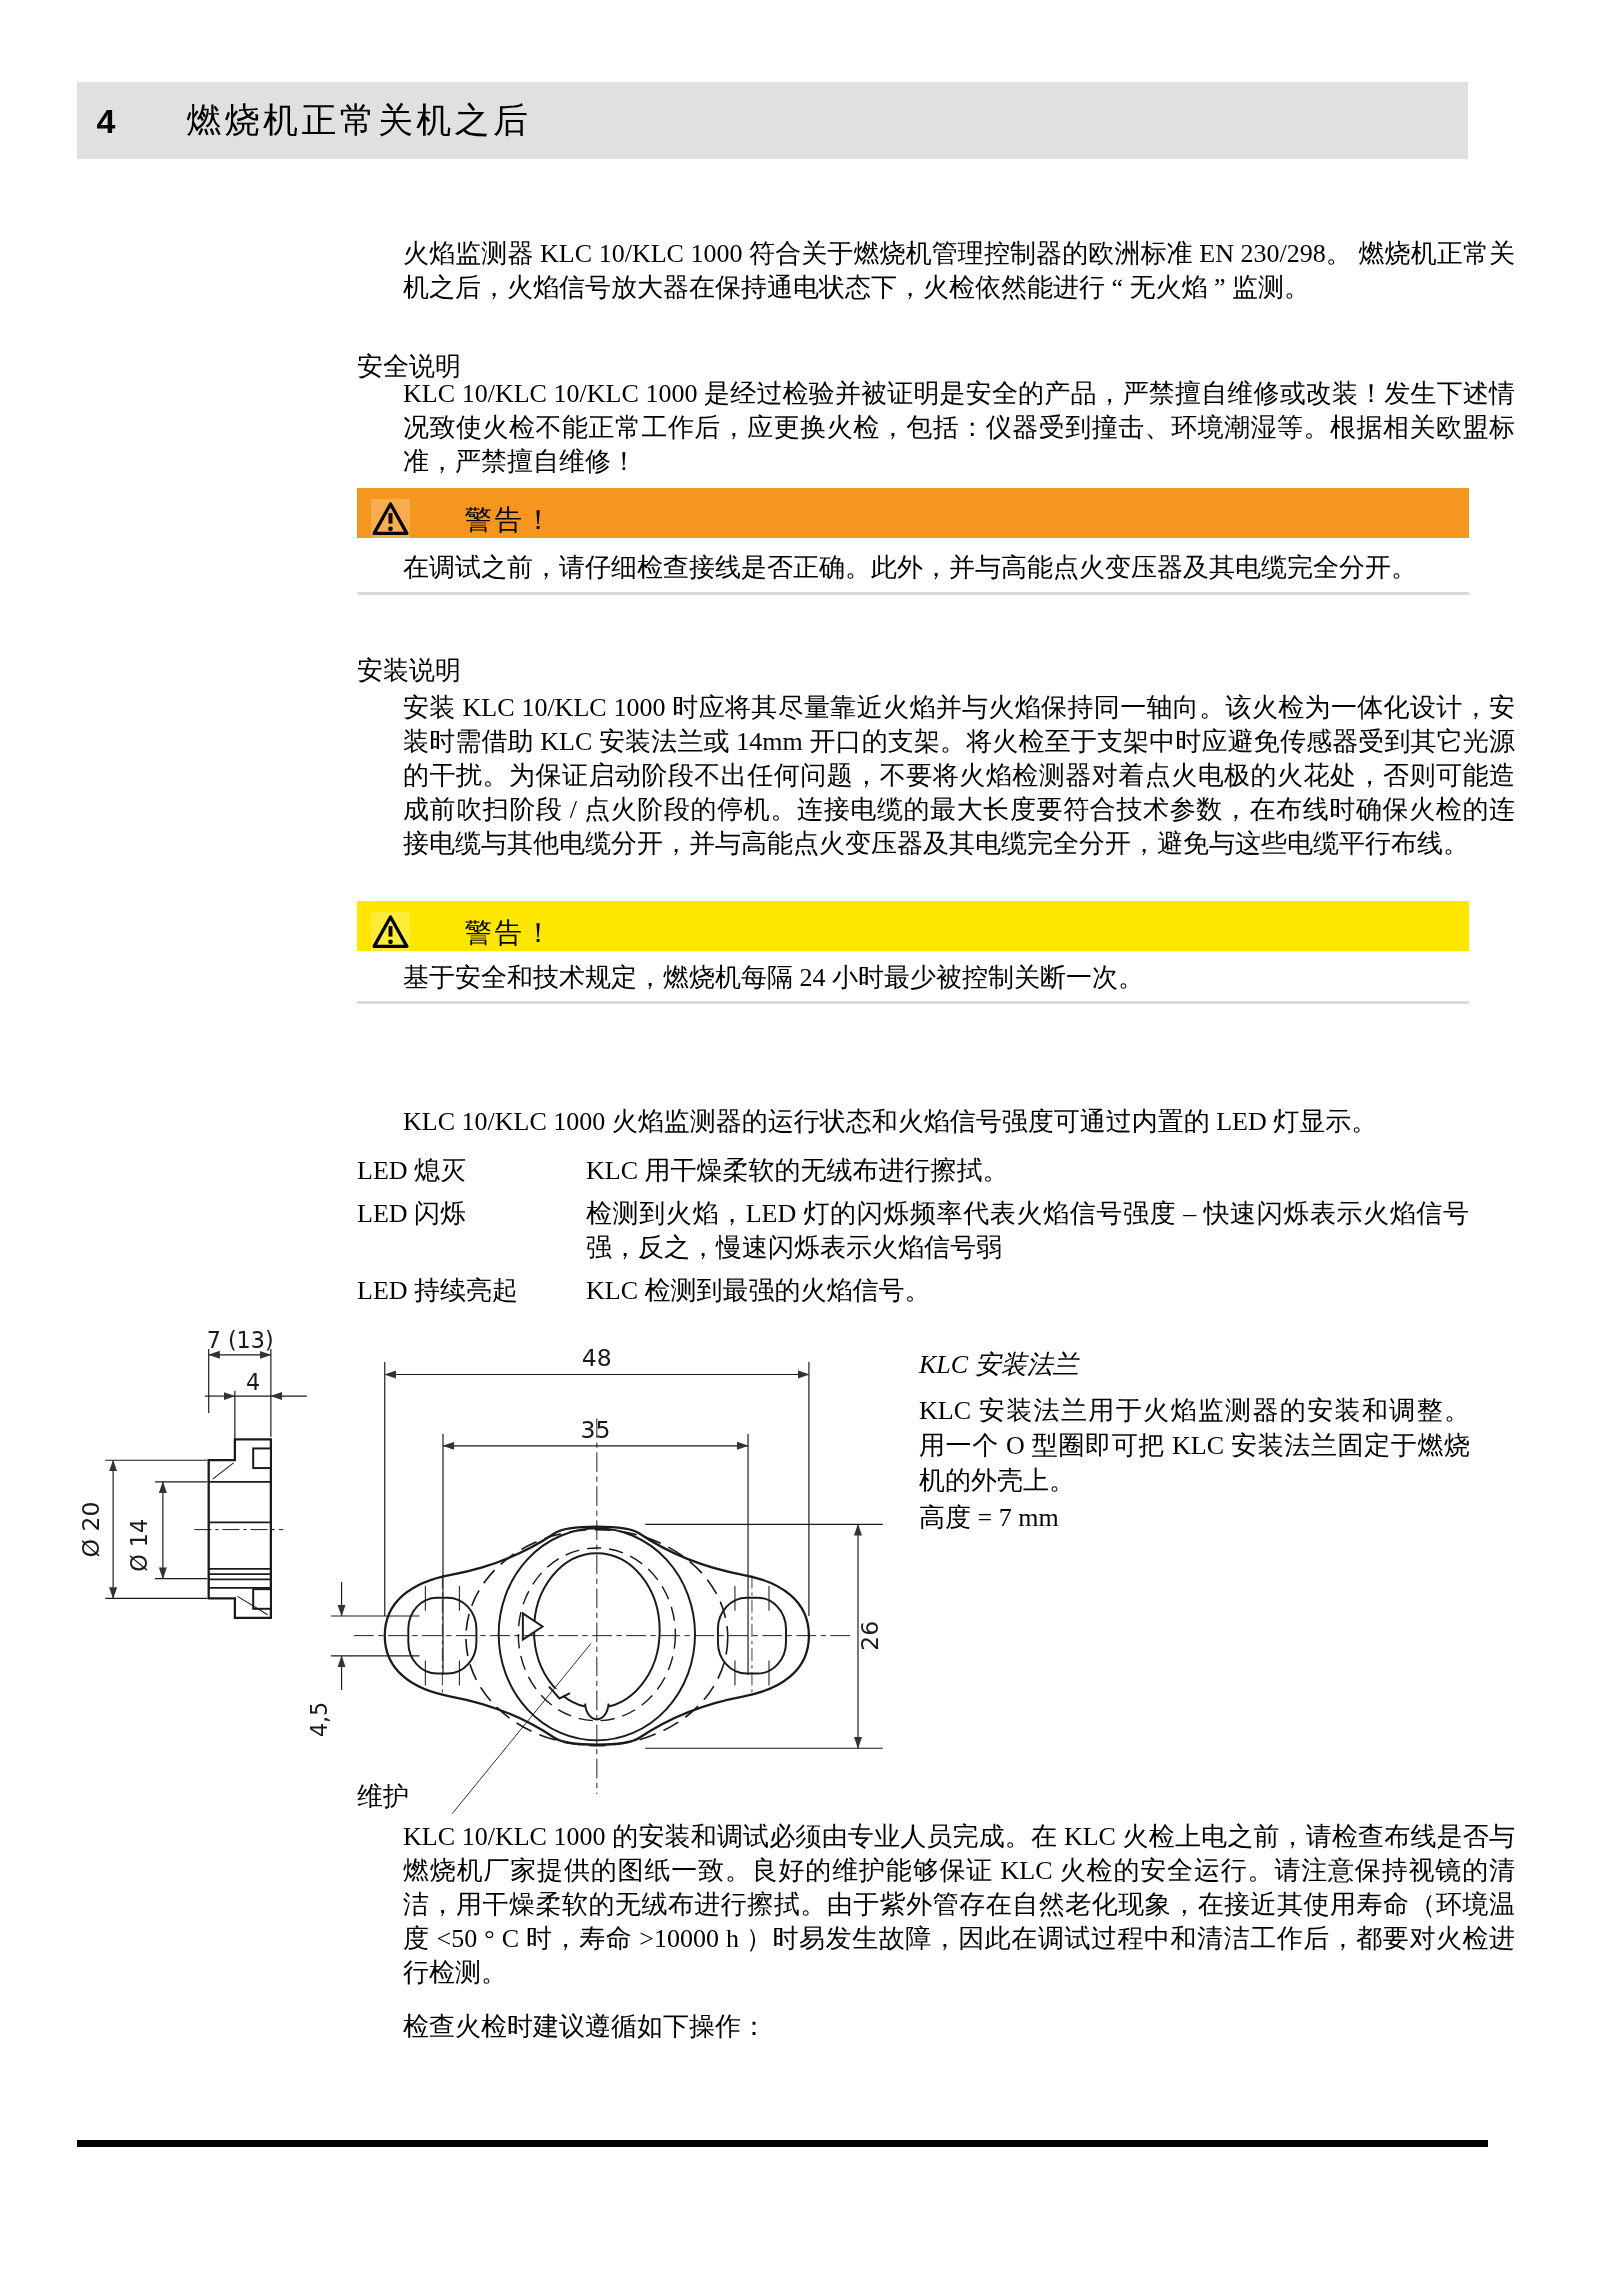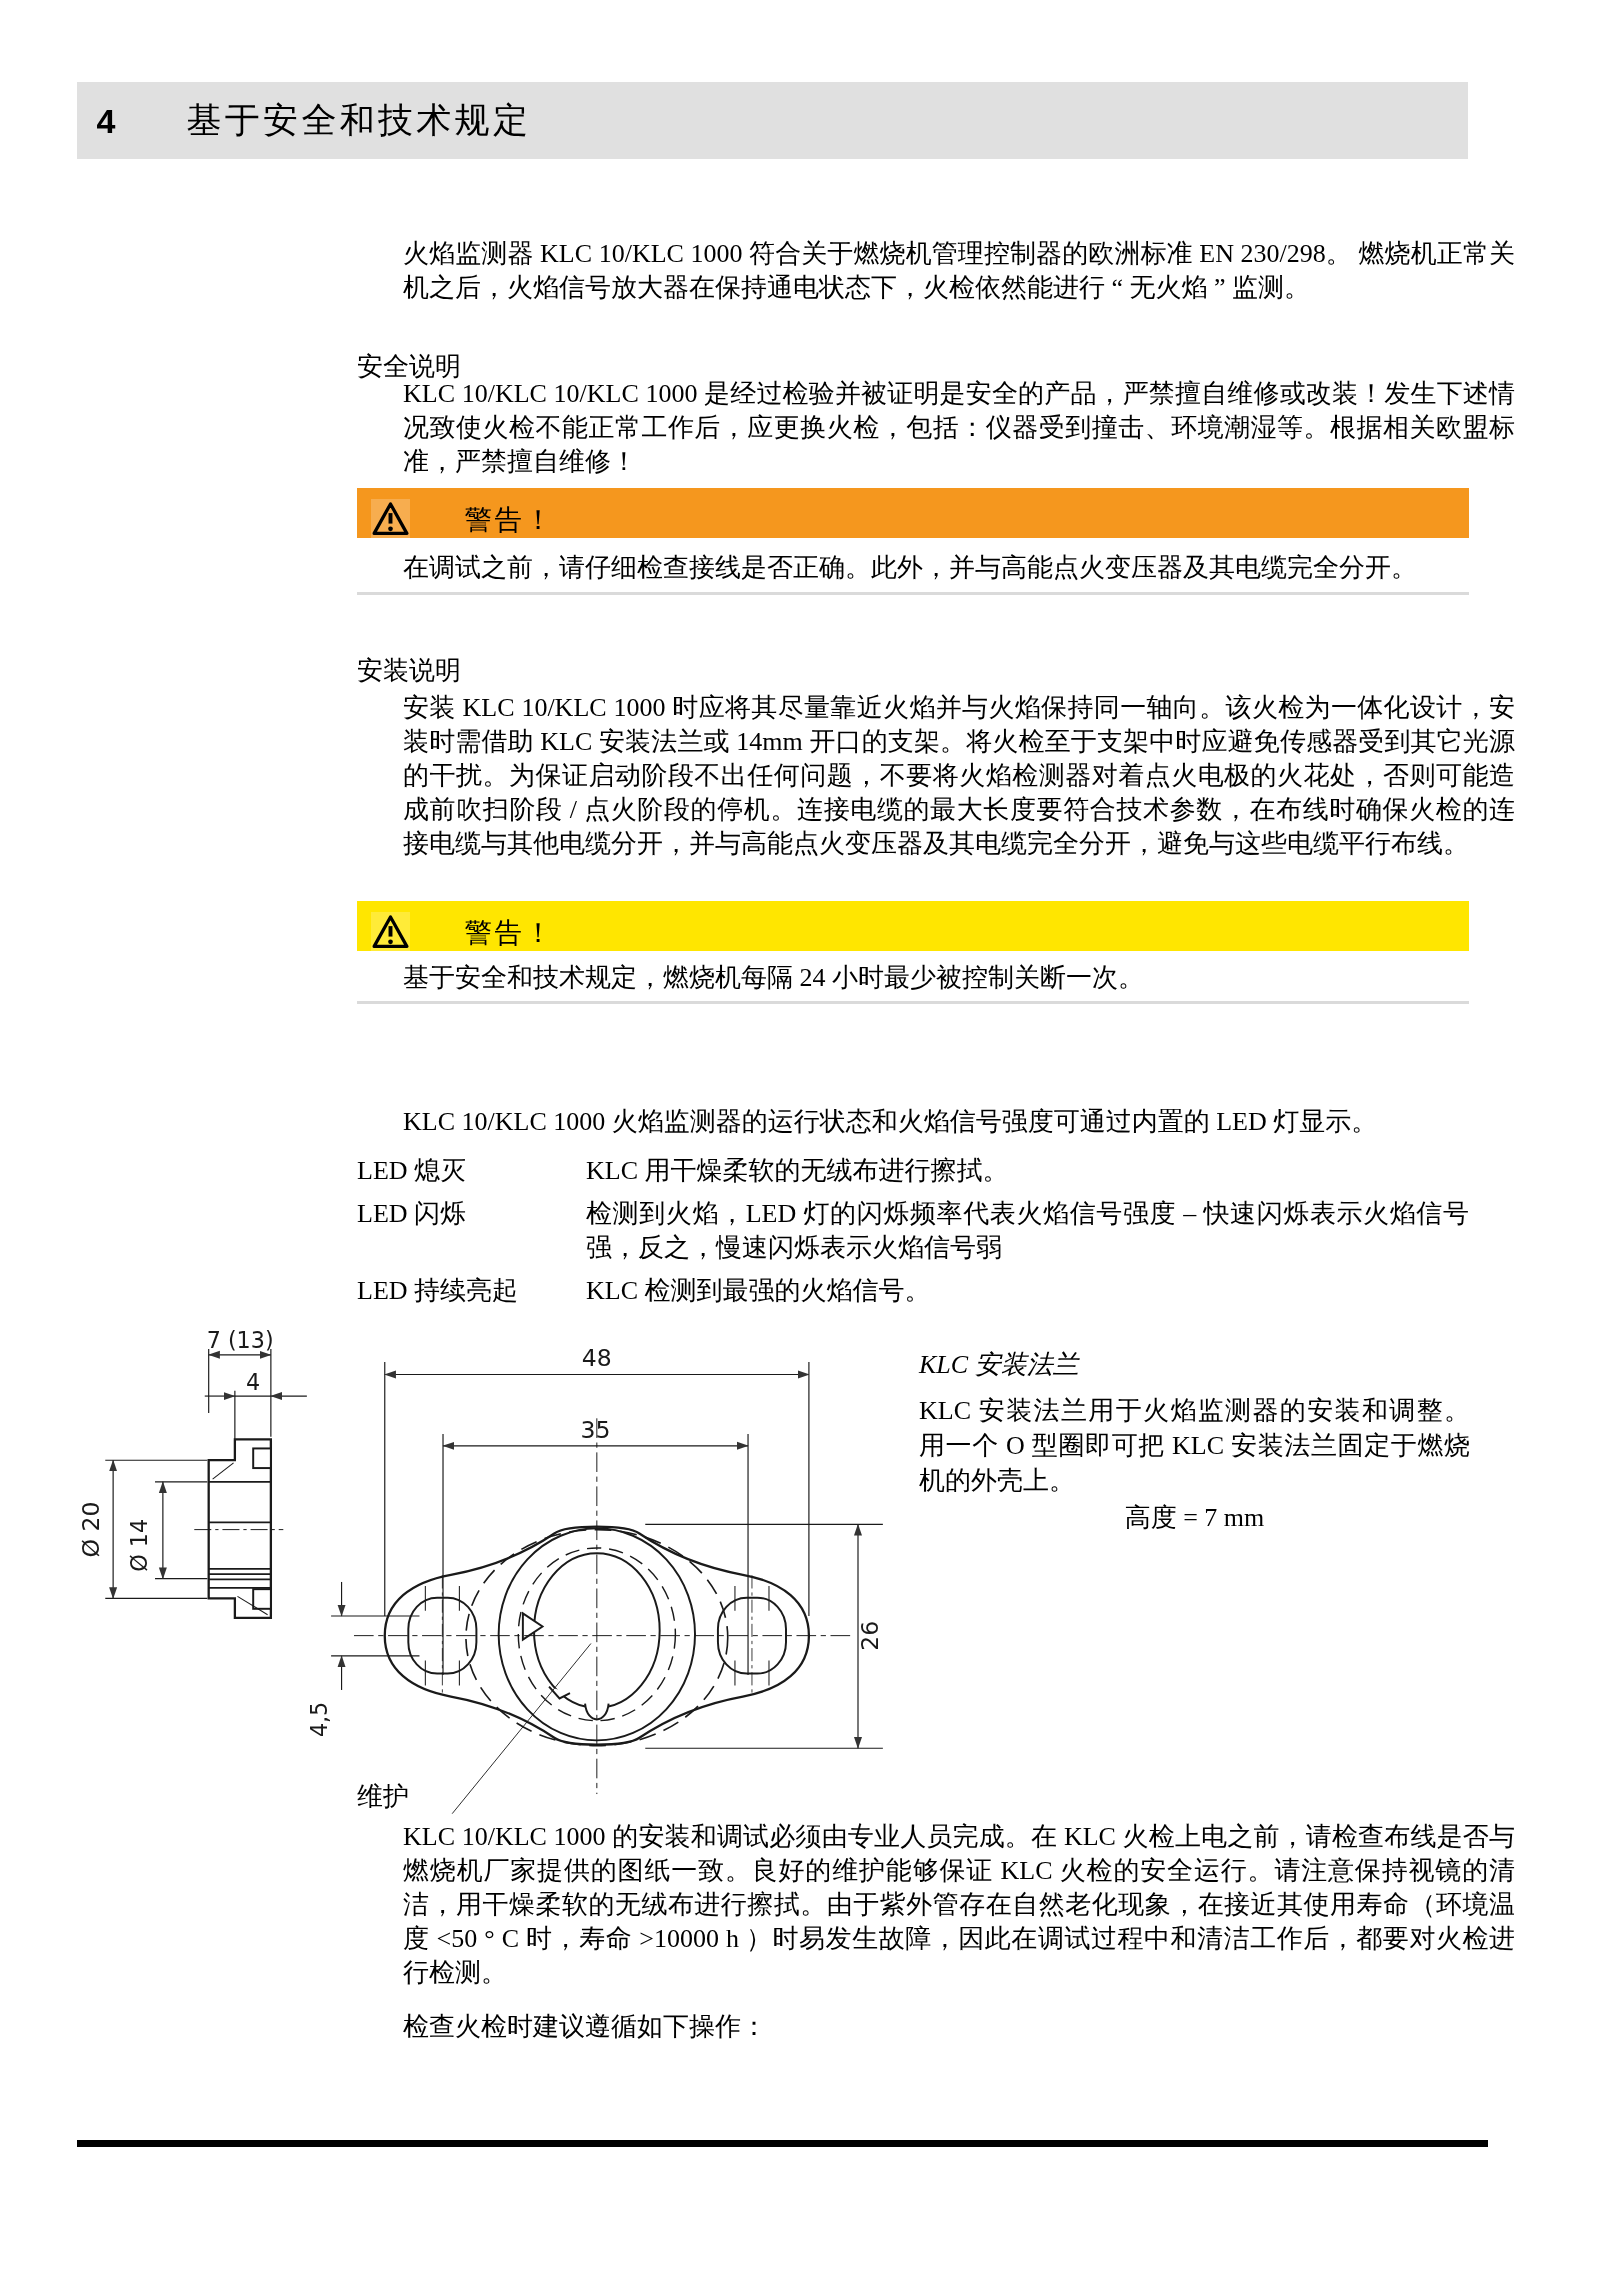--- a/index.html
+++ b/index.html
@@ -56,38 +56,38 @@
   }
   .led-row{display:flex;margin-bottom:9.2px;justify-content:flex-end;}
   .led-label{width:229px;flex:0 0 229px;}
   .led-desc{flex:1;text-align:justify;}
   .flange-col{
     position:absolute;left:919px;top:1347px;width:551px;
     font-size:26px;line-height:35px;
   }
   .flange-heading{margin:0 0 10.5px 0;font-style:italic;}
   .flange-body{margin:0;text-align:justify;}
-  .flange-note{margin:2.6px 0 0 0;text-align:center;}
+  .flange-note{margin:2.6px 0 0 0;}
   .drawing-svg{position:absolute;left:79px;top:1328px;}
   .footer-rule{
     position:absolute;left:77px;top:2140px;width:1411px;height:6.5px;background:#000;
   }
   svg text{
     font-family:"DejaVu Sans","Liberation Sans",sans-serif;
     fill:#1a1a1a;
   }
 </style>
 </head>
 <body>
 
 <div class="page">
 
   <div class="chapter-header">
     <span class="chapter-number">4</span>
-    <span class="chapter-title">基于安全和技术规定</span>
+    <span class="chapter-title">燃烧机正常关机之后</span>
   </div>
 
   <div class="para" style="top:237px">火焰监测器 KLC 10/KLC 1000 符合关于燃烧机管理控制器的欧洲标准 EN 230/298。 燃烧机正常关机之后，火焰信号放大器在保持通电状态下，火检依然能进行 “ 无火焰 ” 监测。</div>
 
   <div class="heading" style="top:350px">安全说明</div>
   <div class="para" style="top:377px">KLC 10/KLC 10/KLC 1000 是经过检验并被证明是安全的产品，严禁擅自维修或改装！发生下述情况致使火检不能正常工作后，应更换火检，包括：仪器受到撞击、环境潮湿等。根据相关欧盟标准，严禁擅自维修！</div>
 
   <div class="warnbox orange" style="top:488px">
     <span class="warn-icon-wrap">
       <svg width="37" height="34" viewBox="0 0 56 52">

